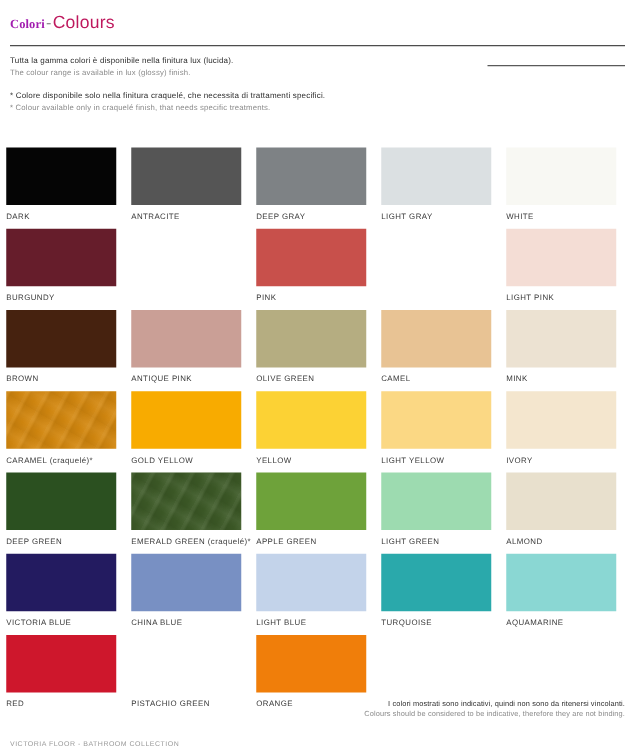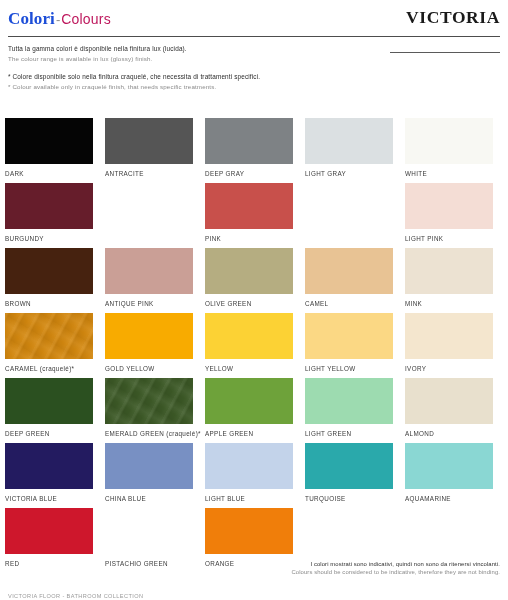--- a/index.html
+++ b/index.html
@@ -33,23 +33,23 @@
   }
   .title-block {
     position: absolute;
     left: 0;
     top: 9px;
     white-space: nowrap;
   }
   .title-it {
     font-family: "Liberation Serif", serif;
     font-weight: bold;
-    font-size: 17px;
+    font-size: 10px;
     letter-spacing: 0.1px;
-    color: #1d4ed8;
+    color: #a21caf;
   }
   .title-sep {
     font-family: "Liberation Sans", sans-serif;
     font-size: 13px;
     color: #8c8c8c;
     padding: 0 1px;
   }
   .title-en {
     font-family: "Liberation Sans", sans-serif;
     font-size: 14px;
@@ -180,21 +180,20 @@
 </style>
 </head>
 <body>
 
 <div class="page">
 
   <div class="header">
     <div class="title-block">
       <span class="title-it">Colori</span><span class="title-sep">-</span><span class="title-en">Colours</span>
     </div>
-    <div class="brand">VICTORIA</div>
   </div>
 
   <div class="rule-main"></div>
   <div class="rule-short"></div>
 
   <div class="notes">
     <div class="note-it">Tutta la gamma colori è disponibile nella finitura lux (lucida).</div>
     <div class="note-en">The colour range is available in lux (glossy) finish.</div>
     <div class="gap"></div>
     <div class="note-it">* Colore disponibile solo nella finitura craquelé, che necessita di trattamenti specifici.</div>

